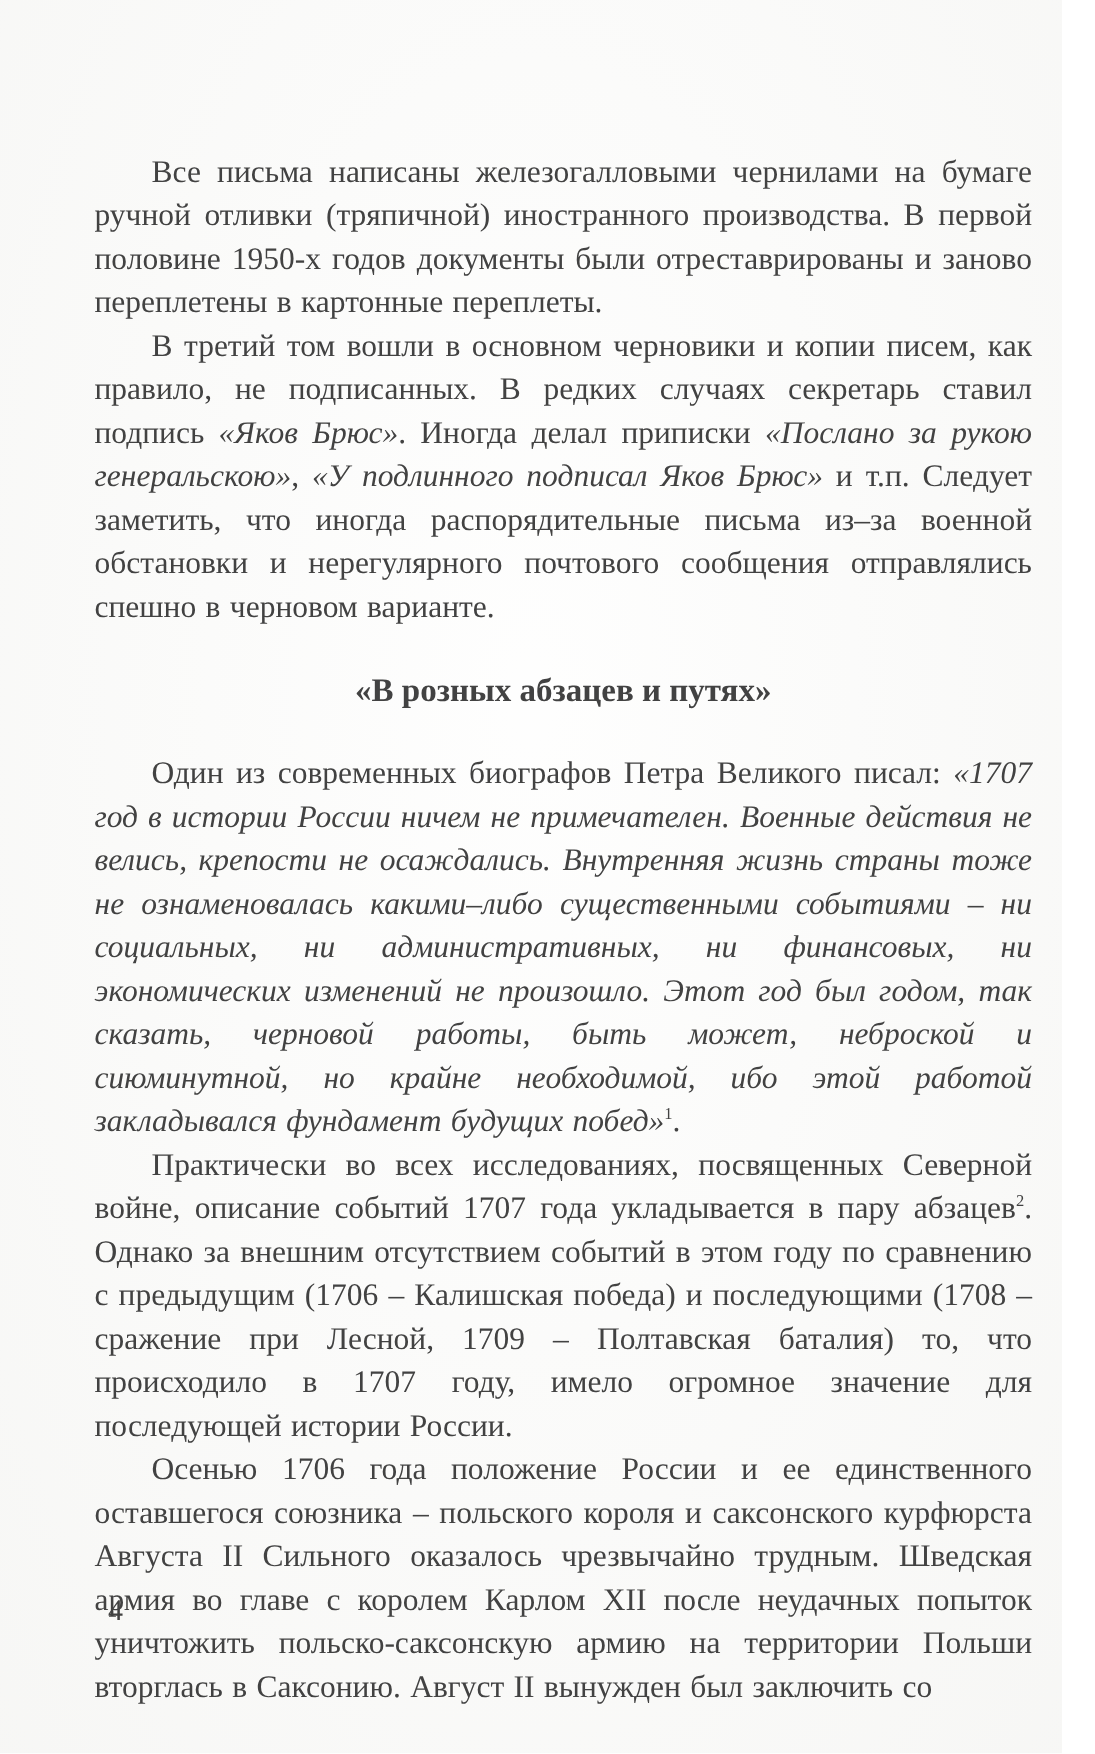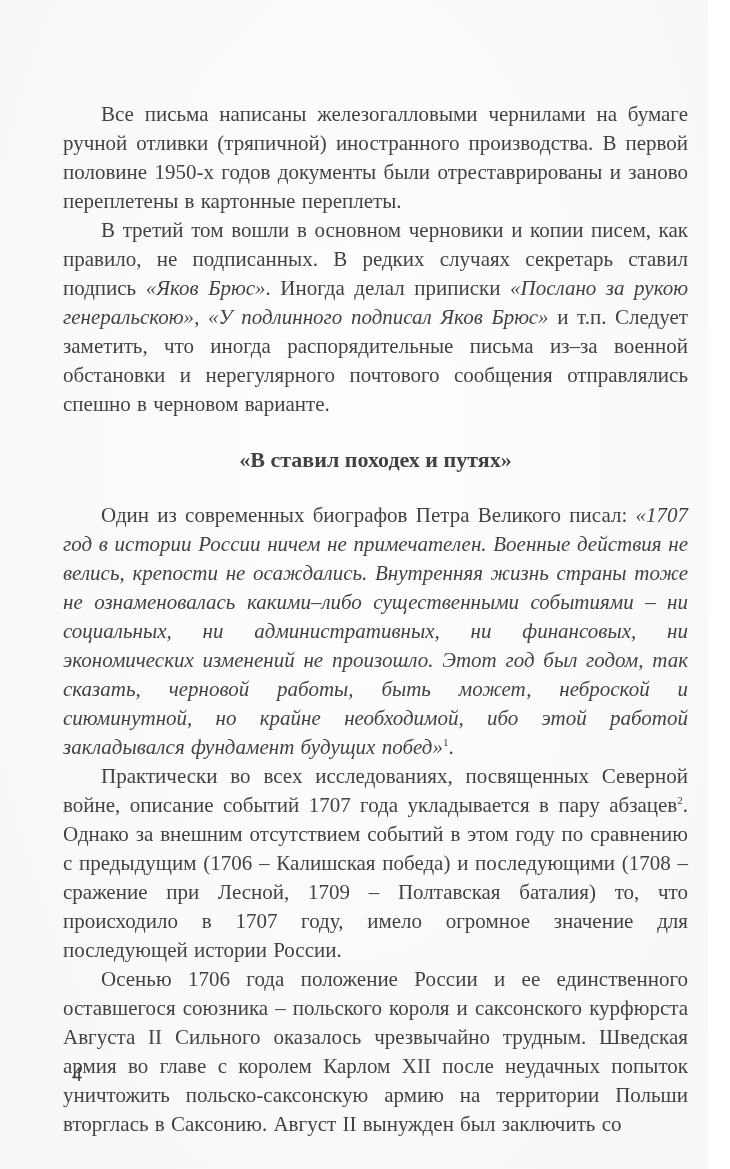--- a/index.html
+++ b/index.html
@@ -57,19 +57,19 @@
     color: var(--ink, #474747);
   }
 </style>
 </head>
 <body>
 
 <div class="page">
   <div class="text-block">
     <p class="para"><span>Все письма написаны железогалловыми чернилами на бумаге ручной отливки (тряпичной) иностранного производства. В первой половине 1950-х годов документы были отреставрированы и заново переплетены в картонные переплеты.</span></p>
     <p class="para"><span>В третий том вошли в основном черновики и копии писем, как правило, не подписанных. В редких случаях секретарь ставил подпись </span><span class="it">«Яков Брюс»</span><span>. Иногда делал приписки </span><span class="it">«Послано за рукою генеральскою»</span><span>, </span><span class="it">«У подлинного подписал Яков Брюс»</span><span> и т.п. Следует заметить, что иногда распорядительные письма из–за военной обстановки и нерегулярного почтового сообщения отправлялись спешно в черновом варианте.</span></p>
-    <h2 class="heading">«В ставил походех и путях»</h2>
+    <h2 class="heading">«В розных абзацев и путях»</h2>
     <p class="para"><span>Один из современных биографов Петра Великого писал: </span><span class="it">«1707 год в истории России ничем не примечателен. Военные действия не велись, крепости не осаждались. Внутренняя жизнь страны тоже не ознаменовалась какими–либо существенными событиями – ни социальных, ни административных, ни финансовых, ни экономических изменений не произошло. Этот год был годом, так сказать, черновой работы, быть может, неброской и сиюминутной, но крайне необходимой, ибо этой работой закладывался фундамент будущих побед»</span><sup>1</sup><span>.</span></p>
     <p class="para"><span>Практически во всех исследованиях, посвященных Северной войне, описание событий 1707 года укладывается в пару абзацев</span><sup>2</sup><span>. Однако за внешним отсутствием событий в этом году по сравнению с предыдущим (1706 – Калишская победа) и последующими (1708 – сражение при Лесной, 1709 – Полтавская баталия) то, что происходило в 1707 году, имело огромное значение для последующей истории России.</span></p>
     <p class="para"><span>Осенью 1706 года положение России и ее единственного оставшегося союзника – польского короля и саксонского курфюрста Августа II Сильного оказалось чрезвычайно трудным. Шведская армия во главе с королем Карлом XII после неудачных попыток уничтожить польско-саксонскую армию на территории Польши вторглась в Саксонию. Август II вынужден был заключить со</span></p>
   </div>
   <div class="page-number">4</div>
 </div>
 
 </body></html>

